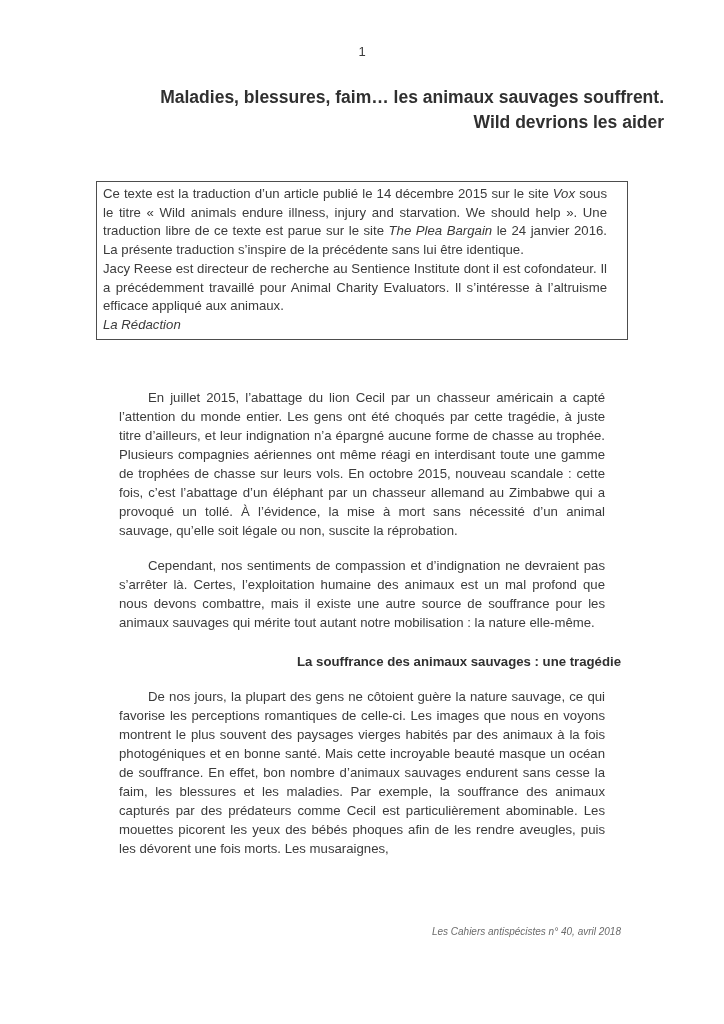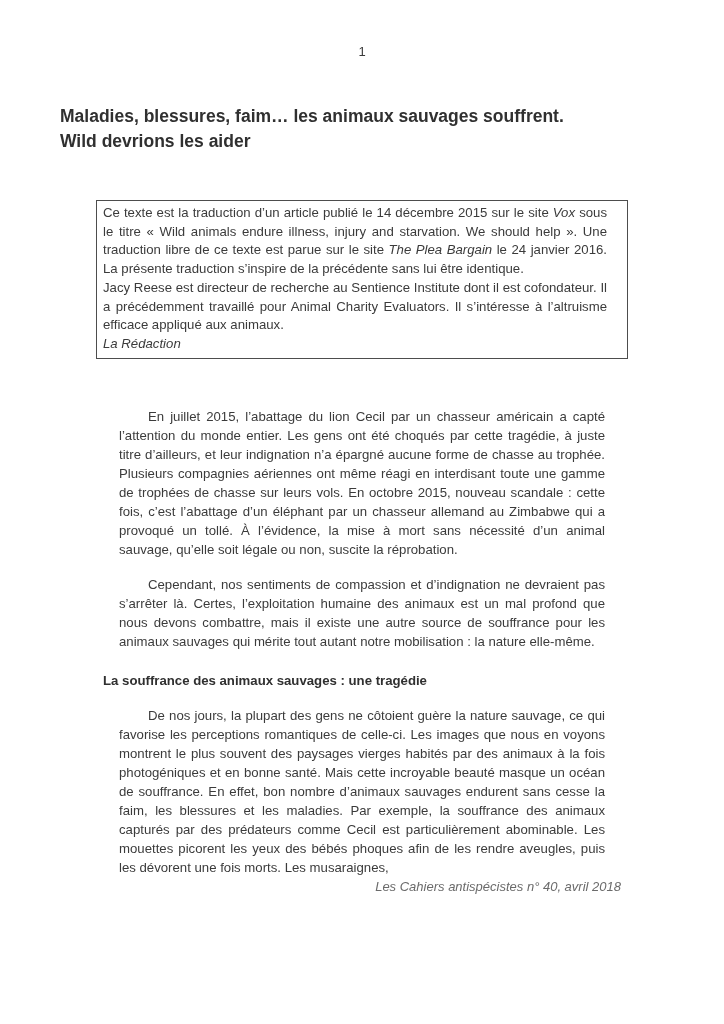--- a/index.html
+++ b/index.html
@@ -17,22 +17,22 @@
     overflow: hidden;
     box-sizing: border-box;
   }
   .page-number {
     padding-top: 44px;
     text-align: center;
     font-size: 13px;
     line-height: 15px;
   }
   .doc-title {
-    margin: 45px 60px 0 60px;
-    text-align: left;
+    margin: 26px 60px 0 60px;
+    text-align: right;
     font-weight: bold;
     font-size: 17.5px;
     line-height: 25px;
     color: #303030;
   }
   .author {
     margin-top: 19px;
     text-align: center;
     font-weight: bold;
     font-size: 14px;
@@ -73,28 +73,28 @@
     margin: 16px;
     text-indent: 29px;
   }
   .section-heading {
     margin: 20px 0 13px 0;
     font-weight: bold;
     font-size: 13.2px;
     line-height: 19px;
     text-indent: 0;
     color: #303030;
-    text-align: left;
+    text-align: right;
   }
   .footer {
     position: absolute;
-    top: 879px;
+    top: 924px;
     right: 103px;
     font-style: italic;
-    font-size: 13px;
+    font-size: 10px;
     line-height: 16px;
     color: #6b6b6b;
   }
 </style>
 </head>
 <body>
 
 <div class="page">
 
   <div class="page-number">1</div>

